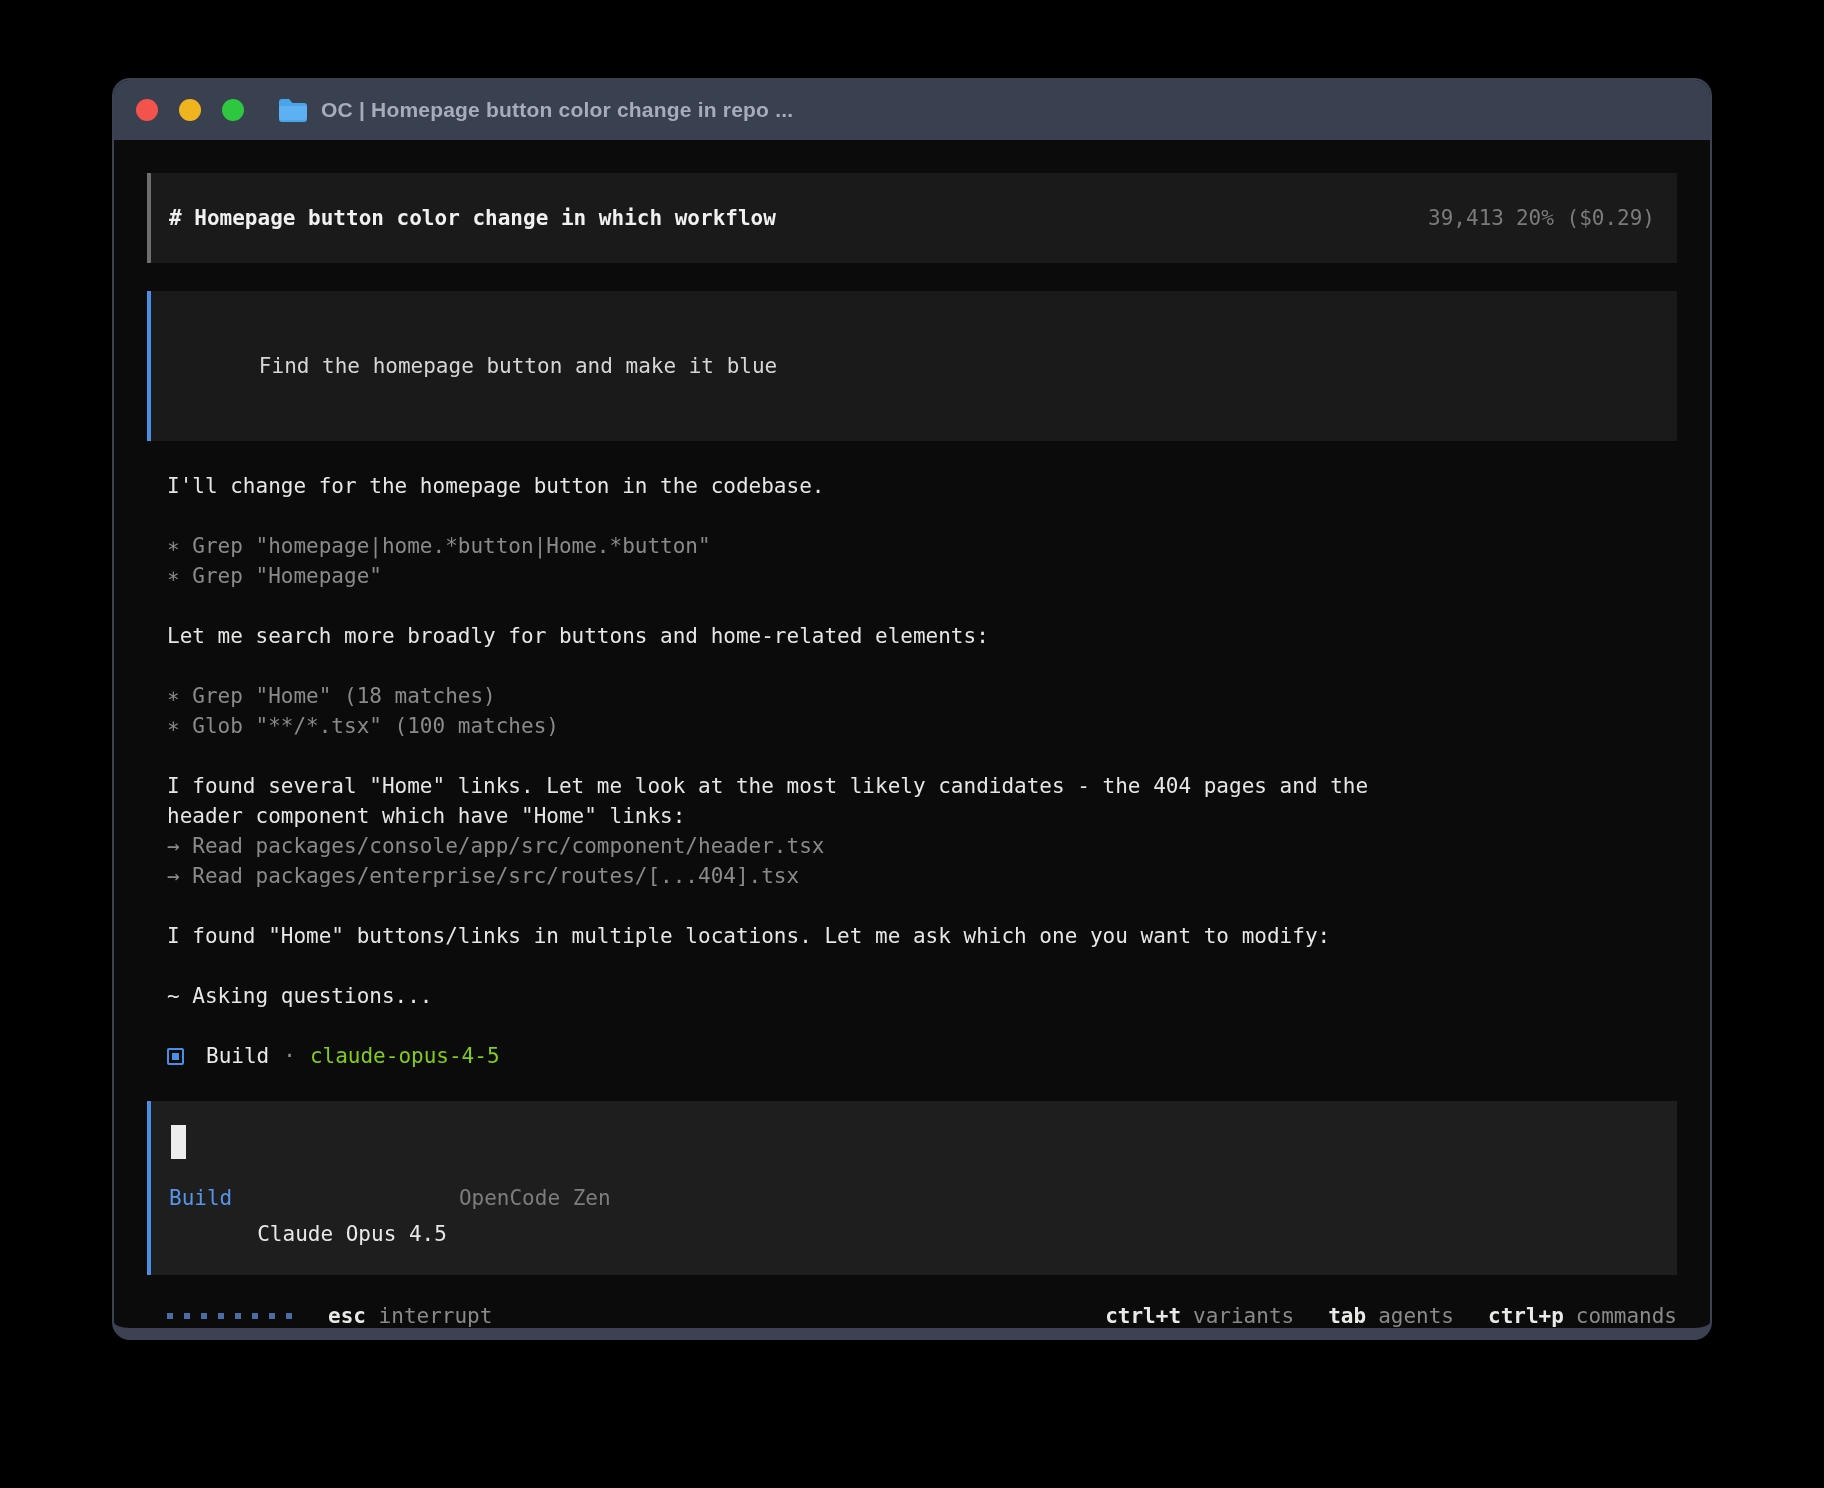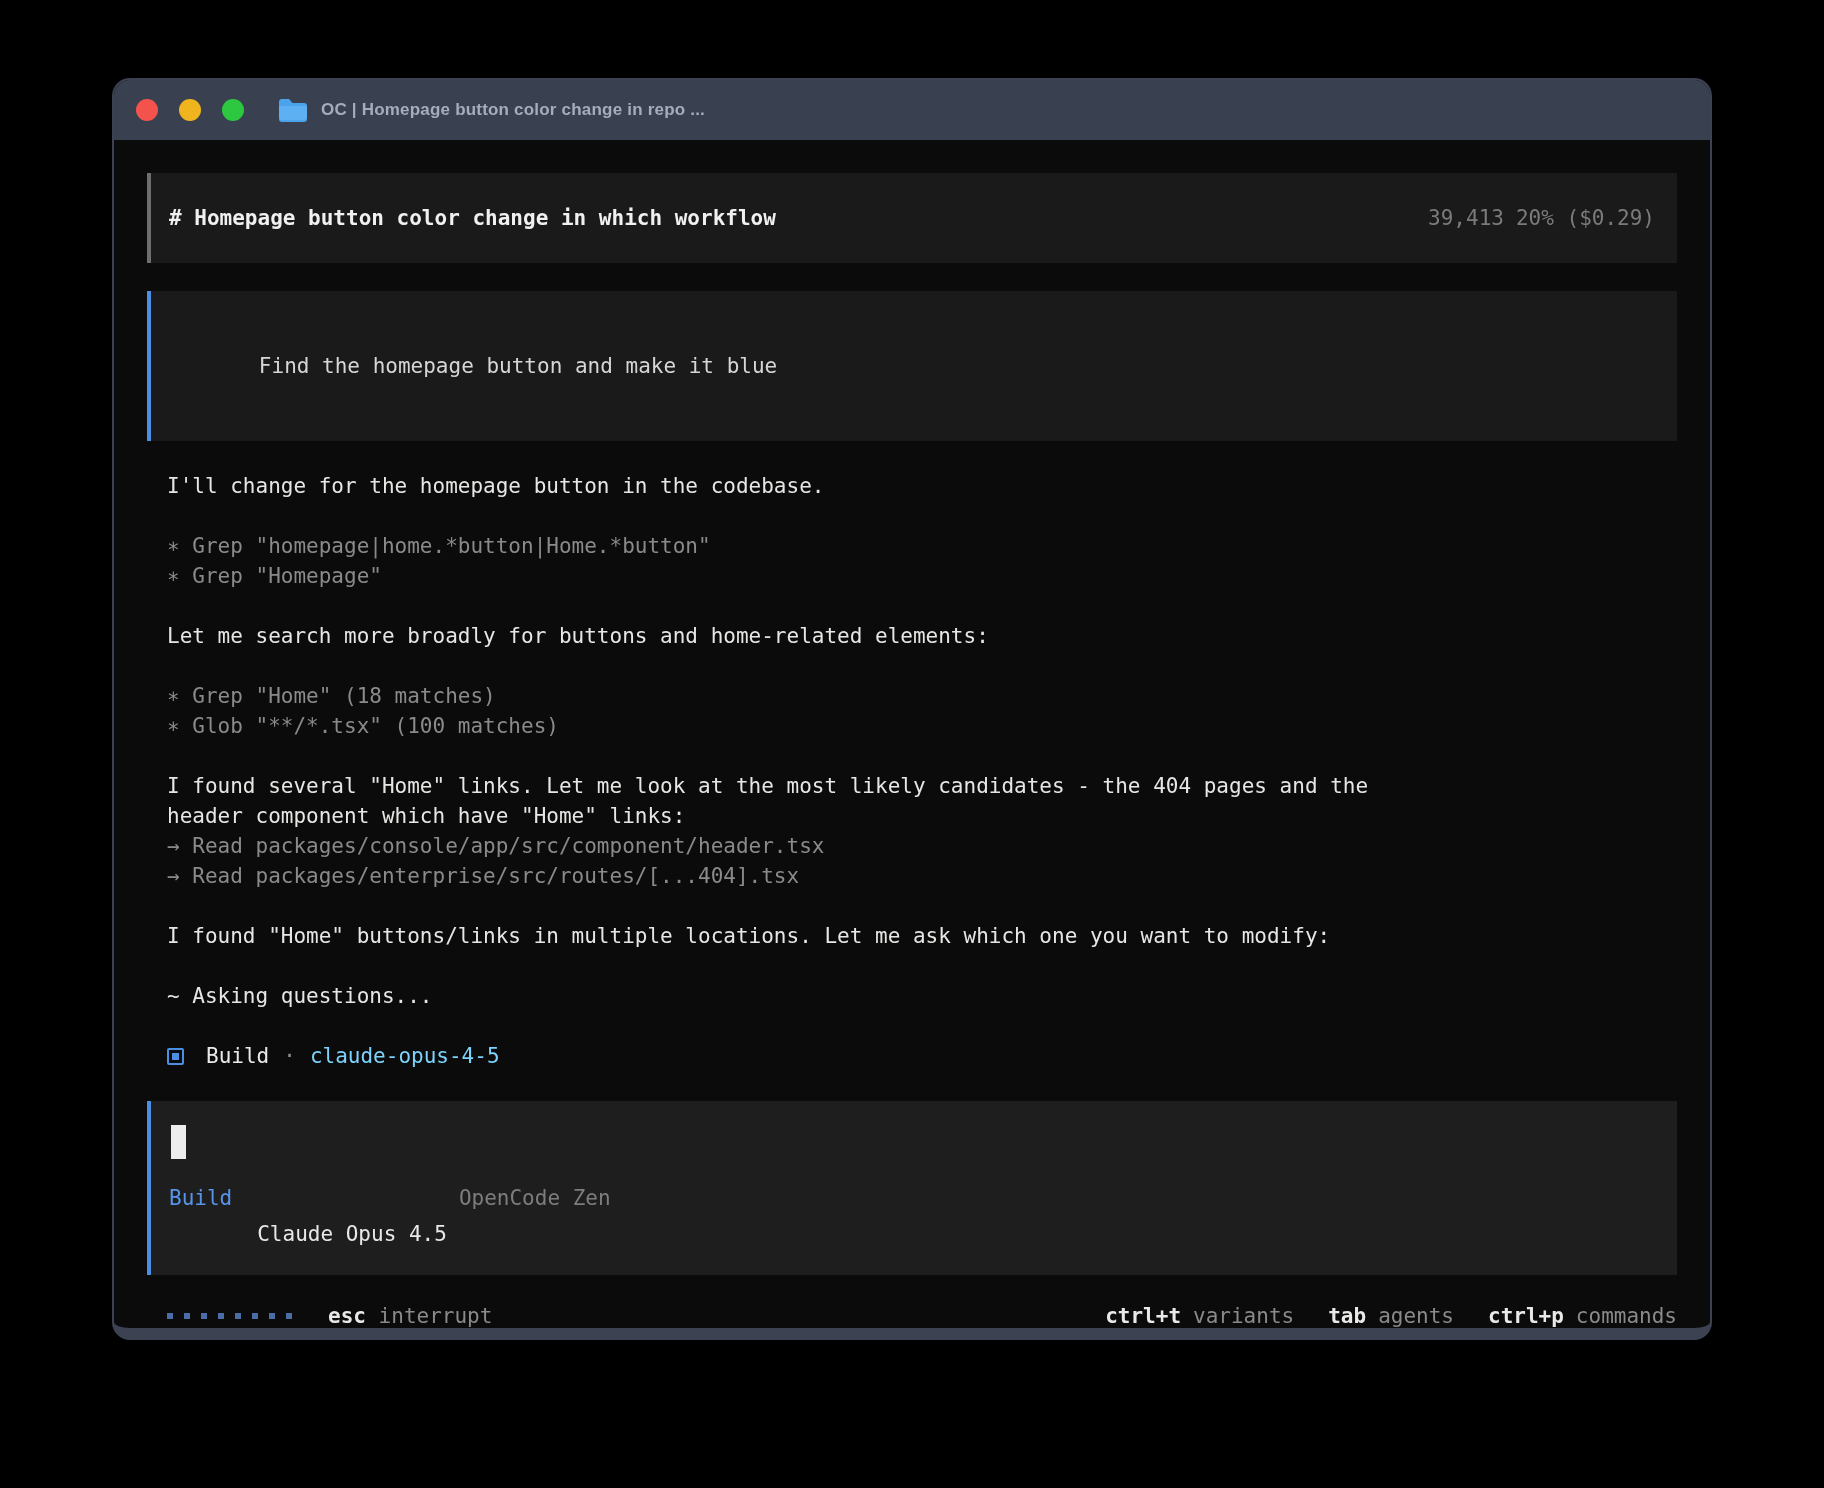--- a/index.html
+++ b/index.html
@@ -23,21 +23,21 @@
   }
   .traffic { display: flex; gap: 21px; align-items: center; }
   .light { width: 22px; height: 22px; border-radius: 50%; }
   .light.red    { background: #f4534d; }
   .light.yellow { background: #f0b41e; }
   .light.green  { background: #2dc83f; }
   .folder { margin-left: 33px; display: flex; align-items: center; }
   .wtitle {
     margin-left: 12px;
     font-family: "Liberation Sans", sans-serif;
-    font-weight: 700; font-size: 17px; color: #a6acba;
+    font-weight: 700; font-size: 21px; color: #a6acba;
     letter-spacing: 0.2px;
   }
 
   .content {
     padding: 33px 33px 0 33px;
     font-size: 21px; line-height: 30px; color: #e6e6e4;
   }
 
   .block {
     background: #1a1a1a;
@@ -60,21 +60,21 @@
   .agent-row { margin-top: 30px; display: flex; align-items: center; }
   .agent-icon {
     width: 17px; height: 17px;
     border: 2px solid #4a8fe3; border-radius: 2px;
     display: inline-flex; align-items: center; justify-content: center;
     margin-right: 22px;
   }
   .agent-icon .inner { width: 7px; height: 7px; background: #4a8fe3; }
   .agent-name { color: #e9e9e7; }
   .agent-sep { color: #8a8a8a; margin: 0 14px; }
-  .agent-model { color: #7dd3fc; }
+  .agent-model { color: #84cc16; }
 
   .input-block {
     margin-top: 30px;
     background: #1e1e1e;
     border-left: 4px solid #4a8fe3;
     padding: 24px 22px 26px 18px;
   }
   .cursor { width: 15px; height: 34px; background: #ededed; margin-left: 2px; }
   .model-row { margin-top: 24px; display: flex; white-space: pre; }
   .model-agent { color: #5795ea; }

